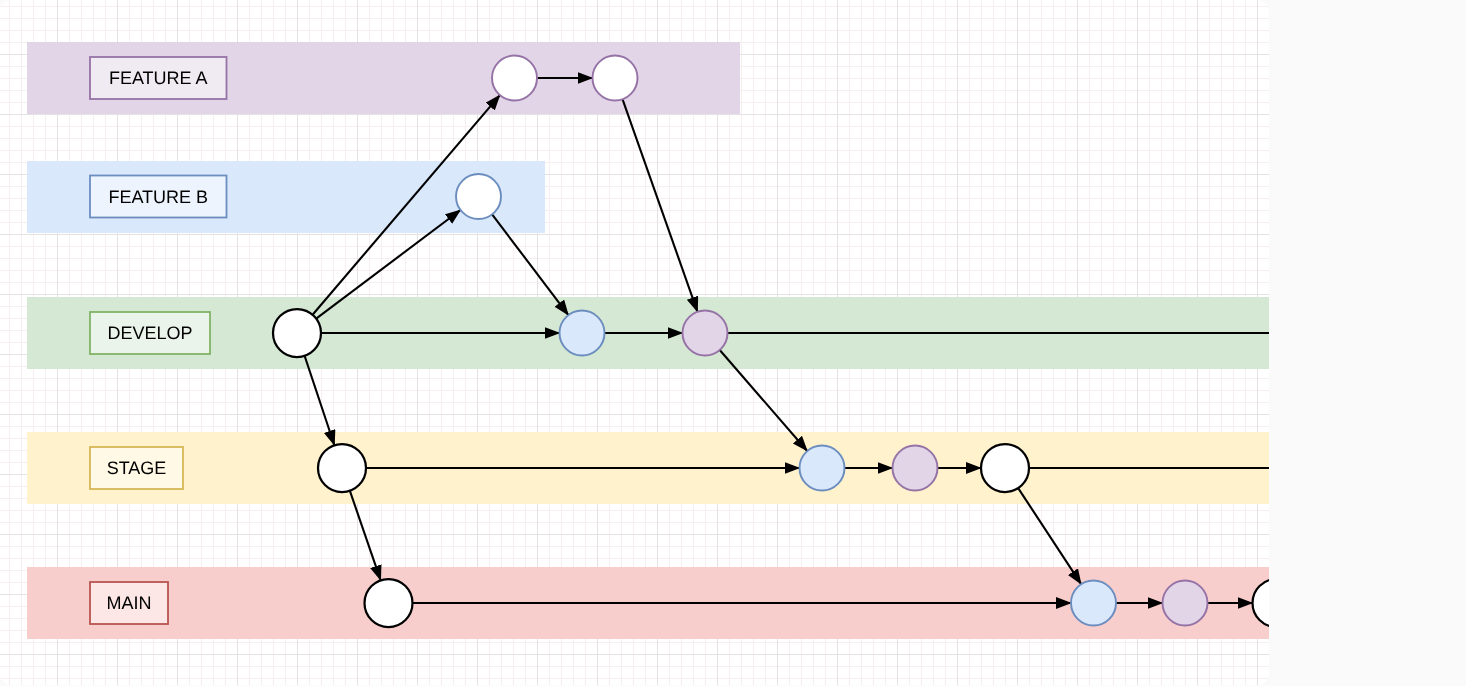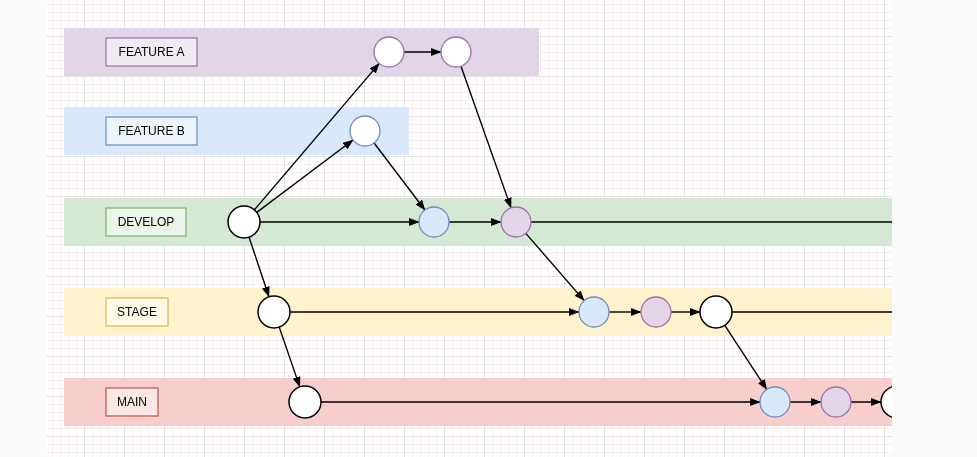--- a/index.html
+++ b/index.html
@@ -15,21 +15,20 @@
     background-color: #ffffff;
     background-image:
       linear-gradient(to right, #e4e2e2 1px, transparent 1px),
       linear-gradient(to bottom, #e4e2e2 1px, transparent 1px),
       linear-gradient(to right, #f7efef 1px, transparent 1px),
       linear-gradient(to bottom, #f7efef 1px, transparent 1px);
     background-size: 40px 40px, 40px 40px, 8px 8px, 8px 8px;
     background-position: -2px -4px;
     border-radius: 8px;
     overflow: hidden;
-    margin-left: 46px;
   }
   svg { display: block; }
   .lane-band { shape-rendering: crispEdges; }
   .lane-box-label {
     font-family: "Liberation Sans", sans-serif;
     font-size: 12px;
     fill: #000000;
   }
   .edge-line { fill: none; }
 </style>

